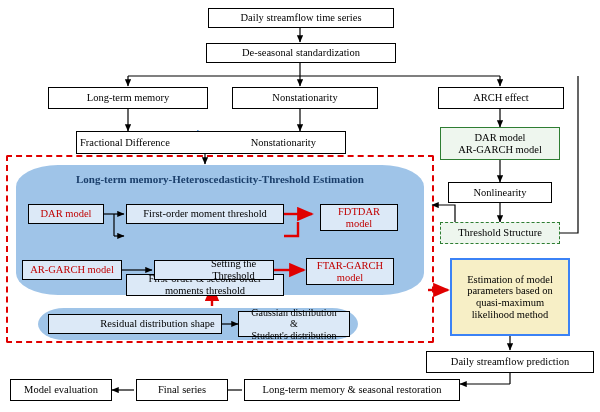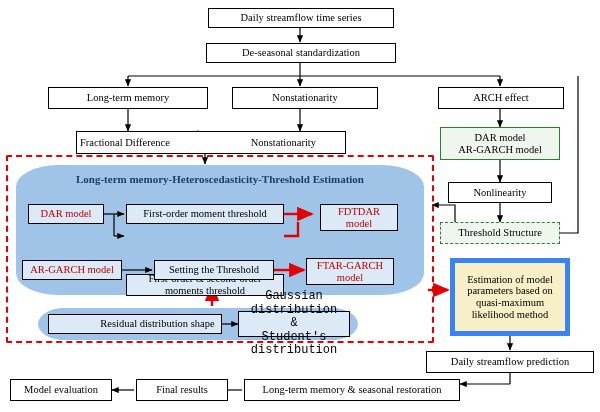--- a/index.html
+++ b/index.html
@@ -22,21 +22,21 @@
     align-items:center;
     justify-content:center;
     text-align:center;
     font-size:10.5px;
     line-height:1.12;
     padding:1px 3px;
     white-space:pre-line;
   }
   .green{border:1px solid #2e7d32;background:#eef6ee;}
   .greendash{border:1px dashed #2e7d32;background:#eef6ee;}
-  .cream{border:5px solid #3b82f6;background:#f7efc6;}
+  .cream{border:2px solid #3b82f6;background:#f7efc6;}
   .lightblue{border:1px solid #000;background:#dce9f7;}
   .redtext{color:#c00000;}
   .blueband{
     position:absolute;
     background:#9fc4e8;
     border-radius:42px/22px;
   }
   .dashred{
     position:absolute;
     border:2px dashed #e00000;
@@ -160,37 +160,37 @@
   <div class="box lightblue" style="left:126px;top:204px;width:158px;height:20px;">First-order moment threshold</div>
 
   <div class="box lightblue" style="left:126px;top:226px;width:158px;height:22px;margin-top:48px;">First-order &amp; second-order
 moments threshold</div>
 
   <div class="box lightblue redtext" style="left:320px;top:204px;width:78px;height:27px;">FDTDAR
 model</div>
 
   <div class="box lightblue redtext" style="left:22px;top:260px;width:100px;height:20px;">AR-GARCH model</div>
 
-  <div class="box lightblue" style="left:154px;top:260px;width:120px;height:20px;">Setting the Threshold</div>
+  <div class="box lightblue" style="left:154px;top:260px;width:120px;height:20px;padding-left:42px;">Setting the Threshold</div>
 
   <div class="box lightblue redtext" style="left:306px;top:258px;width:88px;height:27px;">FTAR-GARCH
 model</div>
 
   <div class="box lightblue" style="left:48px;top:314px;width:174px;height:20px;padding-left:48px;">Residual distribution shape</div>
 
-  <div class="box lightblue" style="left:238px;top:311px;width:112px;height:26px;font-size:12px;font-family:Liberation Mono, monospace;">Gaussian distribution
+  <div class="box lightblue" style="left:238px;top:311px;width:112px;height:26px;font-size:10px;">Gaussian distribution
 &amp;
 Student's distribution</div>
 
   <div class="box cream" style="left:450px;top:258px;width:120px;height:78px;">Estimation of model
 parameters based on
 quasi-maximum
 likelihood method</div>
 
   <div class="box" style="left:426px;top:351px;width:168px;height:22px;">Daily streamflow prediction</div>
 
   <div class="box" style="left:244px;top:379px;width:216px;height:22px;">Long-term memory &amp; seasonal restoration</div>
 
-  <div class="box" style="left:136px;top:379px;width:92px;height:22px;">Final results</div>
+  <div class="box" style="left:136px;top:379px;width:92px;height:22px;">Final series</div>
 
   <div class="box" style="left:10px;top:379px;width:102px;height:22px;">Model evaluation</div>
 
 </div>
 
 </body></html>

